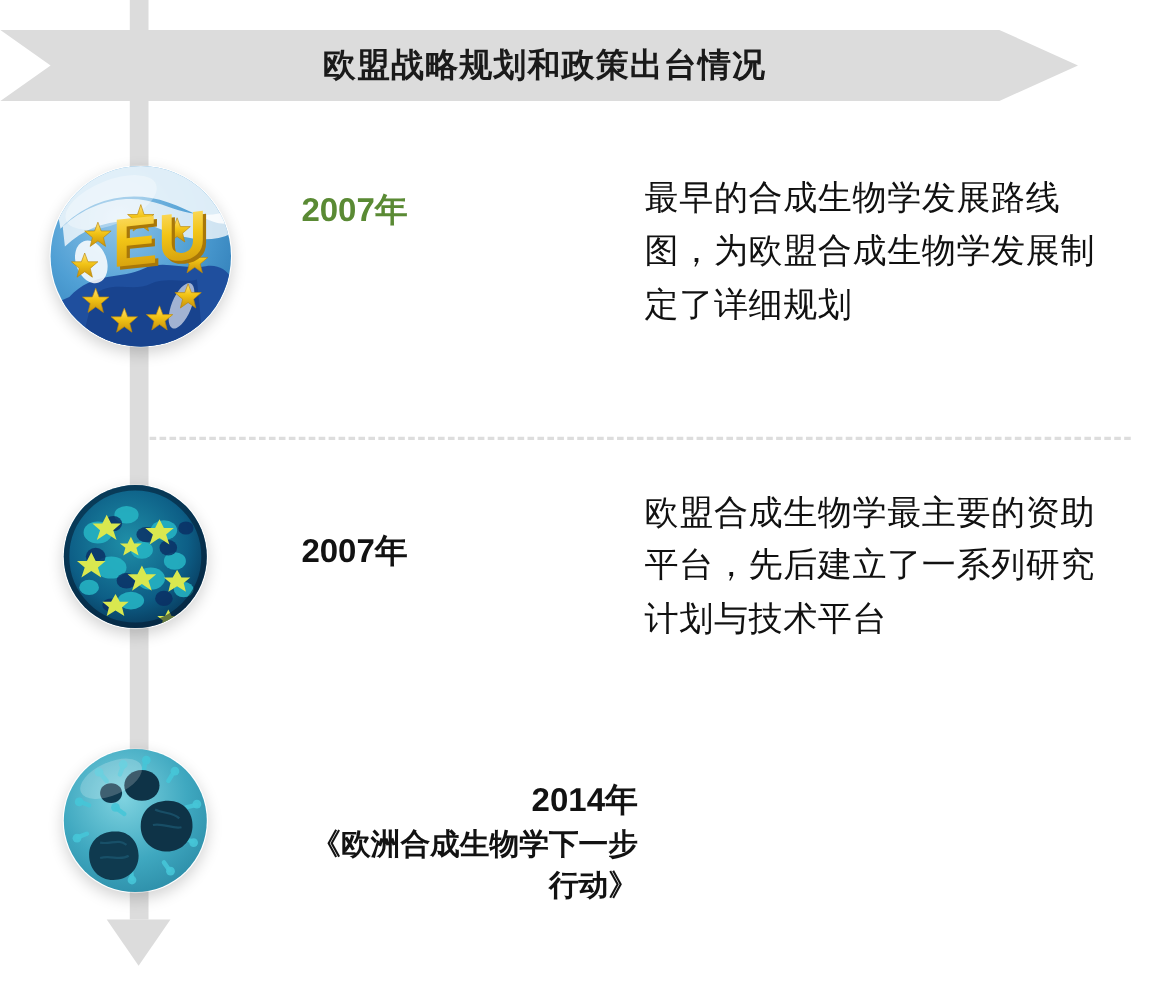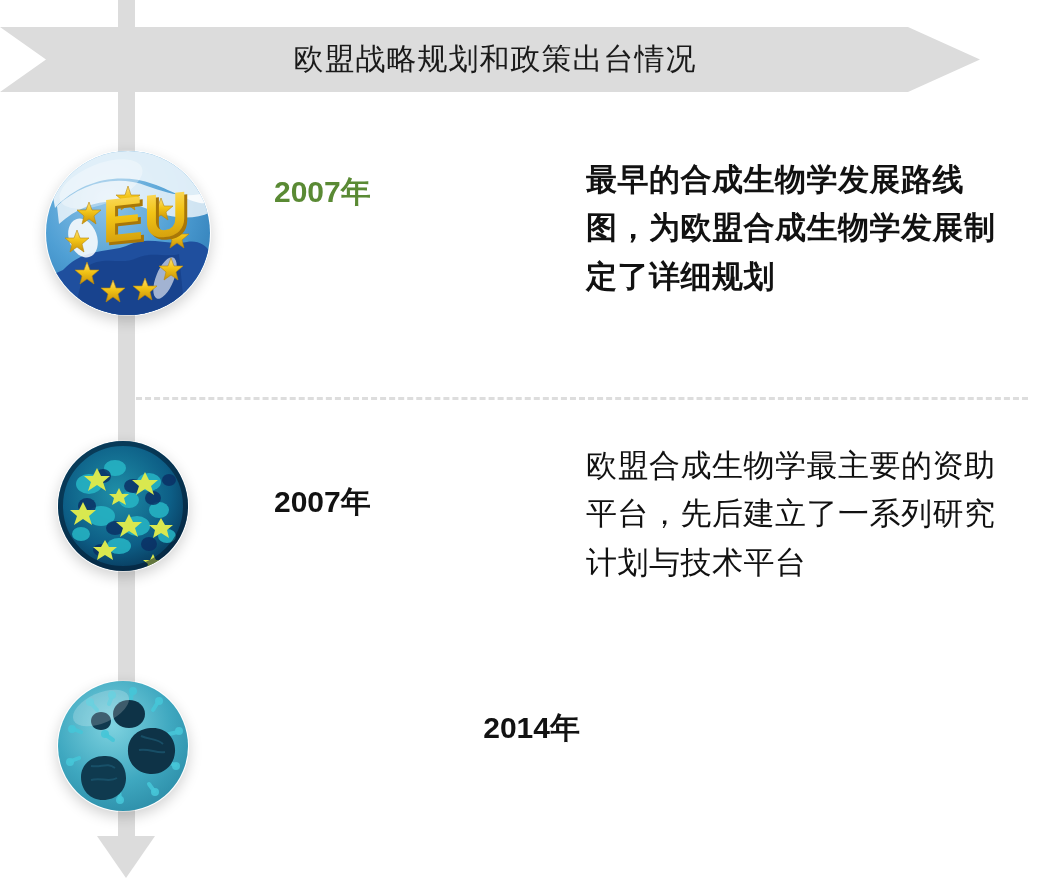--- a/index.html
+++ b/index.html
@@ -49,21 +49,21 @@
     z-index: 3;
     -webkit-clip-path: polygon(0 0, 45px 0, 96px 50%, 45px 100%, 0 100%,
                                0 100%, 908px 100%, 980px 50%, 908px 0, 0 0);
     clip-path: polygon(0 0, 908px 0, 980px 50%, 908px 100%, 0 100%, 46px 50%);
     display: flex;
     align-items: center;
     justify-content: center;
   }
   .header-title {
     font-size: 30px;
-    font-weight: 400;
+    font-weight: 700;
     letter-spacing: 1px;
     color: #1a1a1a;
     white-space: nowrap;
     padding-left: 10px;
   }
 
   
   .row {
     position: absolute;
     left: 0;
@@ -94,21 +94,21 @@
   }
   .desc-cell {
     flex: 1 1 auto;
     box-sizing: border-box;
     padding-right: 52px;
   }
 
   .row-1 .label-cell { padding-top: 22px; }
   .row-2 .label-cell { padding-top: 42px; }
   .row-3 .label-cell { padding-top: 28px; text-align: right; }
-  .row-1 .desc-cell  { padding-top: 6px; font-weight: bold; }
+  .row-1 .desc-cell  { padding-top: 6px; }
   .row-2 .desc-cell  { padding-top: 2px; }
   .row-3 .desc-cell  { padding-top: 24px; }
 
   .year-line {
     font-size: 30px;
     font-weight: bold;
     line-height: 1.32;
     margin: 0 0 0 18px;
   }
   .title-line {
@@ -354,14 +354,15 @@
               <path d="M34 100 c10 -3 18 3 26 -2"></path>
           </g>
 
           <ellipse cx="44" cy="28" rx="30" ry="15" fill="#ffffff" opacity="0.2" transform="rotate(-24 44 28)"></ellipse>
         </g>
       </svg>
     </div>
   </div>
   <div class="label-cell">
     <p class="year-line dark">2014年</p>
+    <p class="title-line dark">《欧洲合成生物学下一步行动》</p>
   </div>
 </div>
 
 </body></html>

